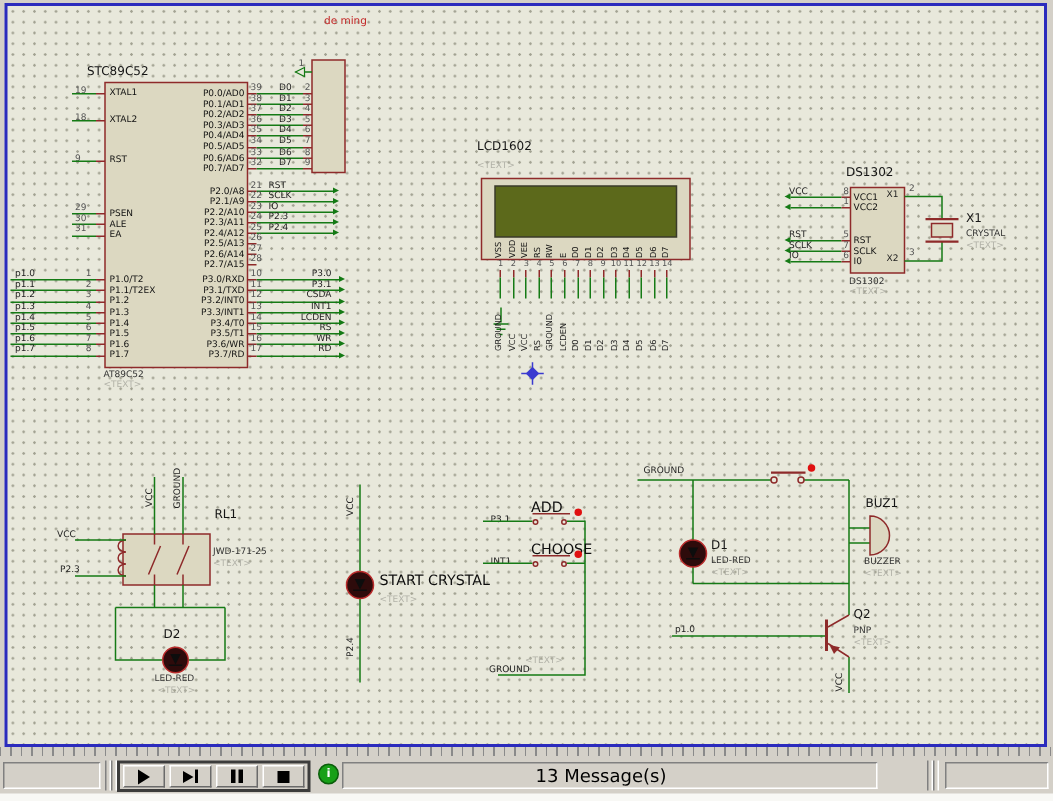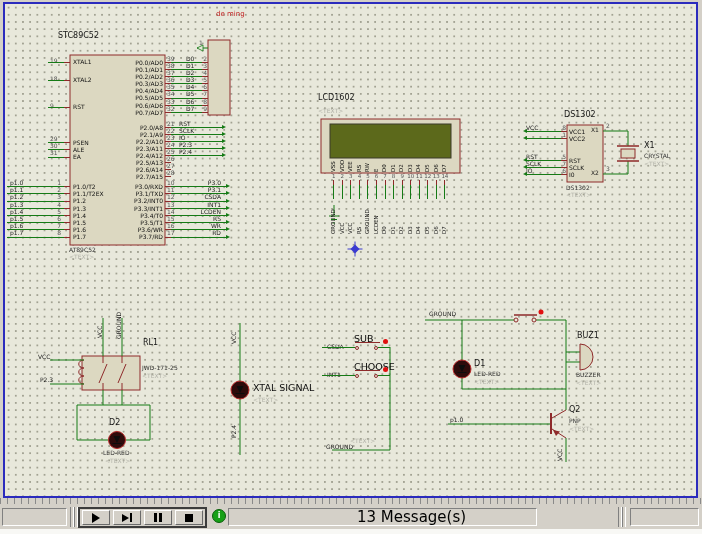--- a/index.html
+++ b/index.html
@@ -85,21 +85,21 @@
   .kc{position:absolute;top:12.5px;width:4px;height:4px;border:1px solid #8e2a2a;border-radius:50%;box-sizing:border-box;background:#e8e8db}
   .kc1{left:37px}.kc2{left:56px}
   .kbar{position:absolute;left:37px;top:8.5px;width:25px;height:1.5px;background:#8e2a2a}
   .kdot{position:absolute;left:65px;top:6px;width:5px;height:5px;border-radius:50%;background:#e01010}
   
   .tickstrip{position:absolute;left:0;top:498px;width:702px;height:6px;background-color:#d4d0c8;
     background-image:repeating-linear-gradient(90deg,#8a8a8a 0 1px,transparent 1px 7px)}
   .statusbar{position:absolute;left:0;top:504px;width:702px;height:25px;background:#d4d0c8}
   .sunk{position:absolute;top:4px;height:18px;box-sizing:border-box;border:1px solid;border-color:#808080 #fff #fff #808080;background:#d4d0c8}
   .sunk.pleft{left:2px;width:65px}
-  .sunk.pmsg{left:228px;width:309px;display:flex;align-items:center;padding-left:128px;font-size:15px;color:#000}
+  .sunk.pmsg{left:228px;width:357px;display:flex;align-items:center;padding-left:128px;font-size:12px;color:#000}
   .sunk.pright{left:630px;width:69px}
   .groove{position:absolute;top:3px;height:20px;width:2px;border-left:1px solid #808080;border-right:1px solid #fff}
   .simframe{position:absolute;left:78px;top:3px;height:21px;display:flex;gap:3px;align-items:center;border:2px solid #3c3c3c;background:#d4d0c8;padding:0 2px;box-sizing:border-box}
   .simbtn{width:28px;height:15px;background:#d4d0c8;border:1px solid;border-color:#fff #6a6a6a #6a6a6a #fff;display:flex;align-items:center;justify-content:center;padding:0;cursor:pointer}
   .icn-play{width:0;height:0;border-left:8px solid #000;border-top:5px solid transparent;border-bottom:5px solid transparent}
   .icn-step{display:flex;align-items:center}
   .icn-step::before{content:"";width:0;height:0;border-left:7px solid #000;border-top:4.5px solid transparent;border-bottom:4.5px solid transparent}
   .icn-step::after{content:"";width:2.5px;height:9px;background:#000;margin-left:1px}
   .icn-pause{display:flex;gap:2.5px}
   .icn-pause::before,.icn-pause::after{content:"";width:3px;height:9px;background:#000}
@@ -204,21 +204,21 @@
             <path d="M-4.5,3.5 H4.5" stroke="#0d0d0d"></path>
         </g>
 
         <g>
           <path d="M551,413 V434" stroke="#8e2a2a" stroke-width="2"></path>
           <path d="M552,418 L566,410 M552,429 L566,438" stroke="#8e2a2a" fill="none"></path>
           <polygon points="553,430 560,431.5 556,436" fill="#8e2a2a"></polygon>
         </g>
       </svg>
 
-      <span class="lbl ref" style="left:58px;top:32px">STC89C52</span>
+      <span class="lbl ref" style="left:58px;top:44px">STC89C52</span>
       <span class="lbl val" style="left:69px;top:247px">AT89C52</span>
       <span class="lbl ph" style="left:69px;top:254px">&lt;TEXT&gt;</span>
 
       <div class="pcol" id="rows-osc">
 
       <div class="prow h18">
           <span class="num">19</span>
           <span class="w"></span>
           <span class="stub"></span>
         </div>
@@ -710,22 +710,22 @@
       <span class="lbl net6" style="left:591px;top:170px">X2</span>
       <span class="lbl net6" style="left:606px;top:166px;color:#555">3</span>
 
       <span class="lbl ref" style="left:644px;top:142px">X1</span>
       <span class="lbl val" style="left:644px;top:153px">CRYSTAL</span>
       <span class="lbl ph" style="left:644px;top:161px">&lt;TEXT&gt;</span>
 
       <div class="pcol" id="keys">
 
           <div class="krow">
-          <span class="klabel">SUB</span>
-          <span class="knet">CSDA</span>
+          <span class="klabel">ADD</span>
+          <span class="knet">P3.1</span>
           <span class="kw1"></span>
           <span class="kbar"></span>
           <span class="kc kc1"></span>
           <span class="kc kc2"></span>
           <span class="kdot"></span>
           <span class="kw2"></span>
         </div>
           <div class="krow">
           <span class="klabel">CHOOSE</span>
           <span class="knet">INT1</span>
@@ -746,21 +746,21 @@
       <span class="vtx" style="left:116px;top:313px;height:26px">GROUND</span>
       <span class="lbl ref" style="left:143px;top:339px">RL1</span>
       <span class="lbl val" style="left:142px;top:365px">JWD-171-25</span>
       <span class="lbl ph" style="left:142px;top:373px">&lt;TEXT&gt;</span>
       <span class="lbl ref" style="left:109px;top:419px">D2</span>
       <span class="lbl val" style="left:103px;top:450px">LED-RED</span>
       <span class="lbl ph" style="left:105px;top:458px">&lt;TEXT&gt;</span>
 
       <span class="vtx" style="left:231px;top:330px;height:14px">VCC</span>
       <span class="vtx" style="left:231px;top:420px;height:18px">P2.4</span>
-      <span class="lbl big" style="left:253px;top:383px">XTAL SIGNAL</span>
+      <span class="lbl big" style="left:253px;top:383px">START CRYSTAL</span>
       <span class="lbl ph" style="left:253px;top:397px">&lt;TEXT&gt;</span>
 
       <span class="lbl net6" style="left:429px;top:311px">GROUND</span>
       <span class="lbl ref" style="left:474px;top:360px">D1</span>
       <span class="lbl val" style="left:474px;top:371px">LED-RED</span>
       <span class="lbl ph" style="left:474px;top:379px">&lt;TEXT&gt;</span>
       <span class="lbl ref" style="left:577px;top:332px">BUZ1</span>
       <span class="lbl val" style="left:576px;top:372px">BUZZER</span>
       <span class="lbl ph" style="left:576px;top:380px">&lt;TEXT&gt;</span>
       <span class="lbl ref" style="left:569px;top:406px">Q2</span>

